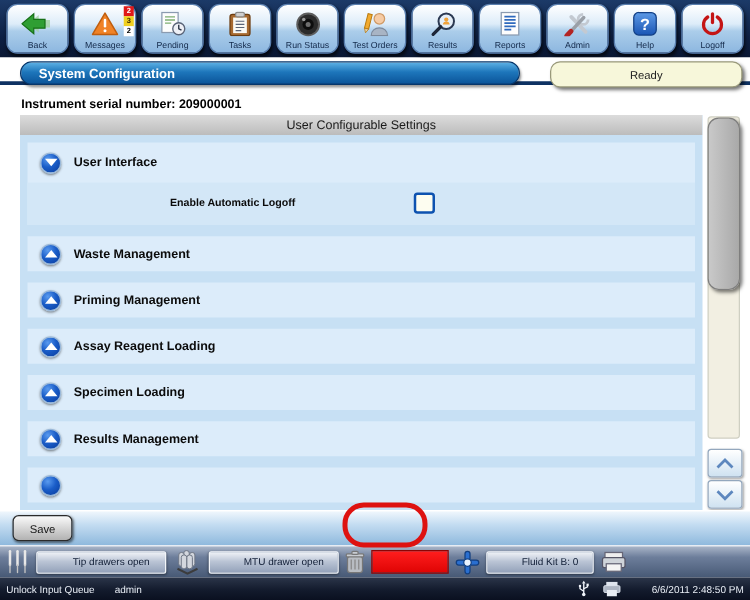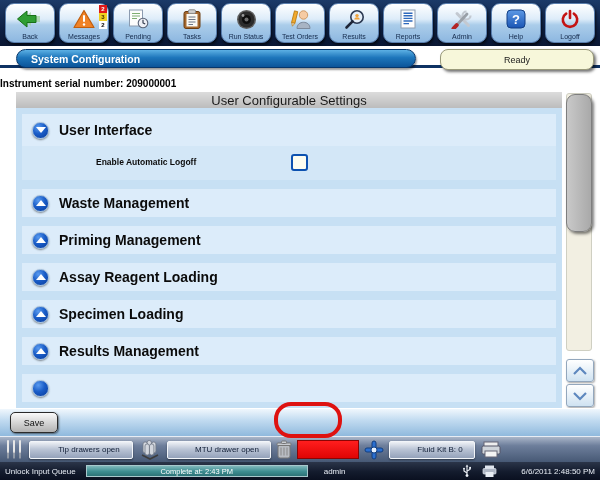--- a/index.html
+++ b/index.html
@@ -16,35 +16,35 @@
   .badge.red{background:#e01818;color:#fff;}
   .badge.yellow{background:#f0d020;color:#402f00;}
   .badge.white{background:#ffffff;color:#000;}
 
   
   .title-row{position:absolute;top:46px;left:0;width:600px;height:28px;background:#fff;}
   .title-underline{position:absolute;top:19px;left:0;width:600px;height:3px;background:#0e3263;}
   .title-pill{position:absolute;top:3px;left:16px;width:400px;height:19px;border-radius:11px;background:linear-gradient(180deg,#5cb0e4 0%,#1d76bb 45%,#0b5499 100%);border:1px solid #06366b;color:#fff;font-size:10.5px;font-weight:bold;display:flex;align-items:center;padding-left:14px;box-sizing:border-box;box-shadow:1px 2px 2px rgba(0,0,0,0.4);}
   .ready-pill{position:absolute;top:3px;left:440px;width:152px;height:19px;border-radius:8px;background:#f7f7da;border:1px solid #99997a;box-shadow:2px 2px 3px rgba(0,0,0,0.55);font-size:9px;color:#222;display:flex;align-items:center;justify-content:center;}
 
-  .serial-row{position:absolute;top:74px;left:0;width:496px;height:18px;display:flex;align-items:center;padding-left:0;box-sizing:border-box;font-size:10px;font-weight:bold;color:#000;}
+  .serial-row{position:absolute;top:74px;left:0;width:496px;height:18px;display:flex;align-items:center;padding-left:17px;box-sizing:border-box;font-size:10px;font-weight:bold;color:#000;}
 
   
   .panel{position:absolute;top:92px;left:16px;width:546px;height:316px;background:#c7e0f4;overflow:hidden;}
-  .panel-header{height:16px;background:linear-gradient(#dcdcdc,#bcbcbc);display:flex;align-items:center;justify-content:center;font-size:13px;color:#1a1a1a;text-align:center;}
+  .panel-header{height:16px;background:linear-gradient(#dcdcdc,#bcbcbc);display:flex;align-items:center;justify-content:center;font-size:10px;color:#1a1a1a;text-align:center;}
   .sections{display:flex;flex-direction:column;gap:9px;padding:6px 6px 0;}
   .sec{background:#dcecfa;}
   .sec-head{height:28px;display:flex;align-items:center;gap:10px;padding-left:10px;cursor:pointer;}
   .sec.expanded > .sec-head{height:32px;}
-  .sec-label{font-size:14px;font-weight:bold;color:#0b0b0b;}
+  .sec-label{font-size:10px;font-weight:bold;color:#0b0b0b;}
   .circle-btn{width:17px;height:17px;min-width:17px;border-radius:50%;background:radial-gradient(circle at 35% 28%,#5a9bef 0%,#1a5dc8 45%,#083a9a 100%);border:1px solid #9ab8d8;box-shadow:0 1px 2px rgba(0,0,0,0.45);display:flex;align-items:center;justify-content:center;box-sizing:border-box;cursor:pointer;}
   .tri-up{width:0;height:0;border-left:5px solid transparent;border-right:5px solid transparent;border-bottom:6.5px solid #fff;}
   .tri-down{width:0;height:0;border-left:5px solid transparent;border-right:5px solid transparent;border-top:6.5px solid #fff;}
   .sec-content{background:#d3e7f7;padding:6px 0 8px 74px;display:flex;flex-direction:column;gap:8px;}
-  .opt-row{display:flex;align-items:center;height:20px;}
+  .opt-row{display:flex;align-items:center;height:20px;margin-left:40px;}
   .opt-label{width:195px;font-size:8.5px;font-weight:bold;color:#0b0b0b;}
   .checkbox{width:13px;height:13px;background:#fdfdf0;border:2.5px solid #0d52b0;border-radius:3px;display:flex;align-items:center;justify-content:center;font-size:11px;font-weight:bold;color:#0d52b0;line-height:1;cursor:pointer;}
 
   
   .scroll-col{position:absolute;top:92px;left:564px;width:32px;height:316px;}
   .scroll-track{position:absolute;top:1px;left:2px;width:26px;height:258px;background:#f2efe2;border:1px solid #cfcfc2;border-radius:3px;box-sizing:border-box;}
   .scroll-thumb{position:absolute;top:0;left:-1px;width:26px;height:138px;background:linear-gradient(90deg,#c9c9c9,#a9a9a9);border:1px solid #7e7e7e;border-radius:9px;box-shadow:2px 2px 3px rgba(0,0,0,0.5);box-sizing:border-box;cursor:pointer;}
   .scroll-btn{position:absolute;left:2px;width:28px;height:23px;background:linear-gradient(#ffffff,#cfe2f1);border:1px solid #93a7bd;border-radius:3px;display:flex;align-items:center;justify-content:center;box-shadow:1px 1px 2px rgba(0,0,0,0.35);box-sizing:border-box;cursor:pointer;}
   .scroll-btn.up{top:267px;}
   .scroll-btn.down{top:292px;}
@@ -376,21 +376,20 @@
     <svg width="22" height="19" viewBox="0 0 22 19">
         <rect x="4" y="2" width="14" height="5" fill="#eeeeee" stroke="#667"></rect>
         <rect x="2" y="6" width="18" height="8" rx="1.5" fill="#cfd4da" stroke="#556"></rect>
         <rect x="5" y="11" width="12" height="6" fill="#f4f4f4" stroke="#667"></rect>
       </svg>
   </span>
 </div>
 
 <div class="bottombar">
   <span>Unlock Input Queue</span>
-  <div class="progress">Complete at: 2:43 PM</div>
   <span class="bb-user">admin</span>
   <span class="bb-icons">
     <span>
       <svg width="14" height="14" viewBox="0 0 14 14">
           <g stroke="#f0f4fa" stroke-width="1.1" fill="none">
             <path d="M7 2.5v8.5"></path>
             <path d="M7 9L4 7V5.6"></path>
             <path d="M7 7l3-1.6V4"></path>
           </g>
           <g fill="#f0f4fa">

